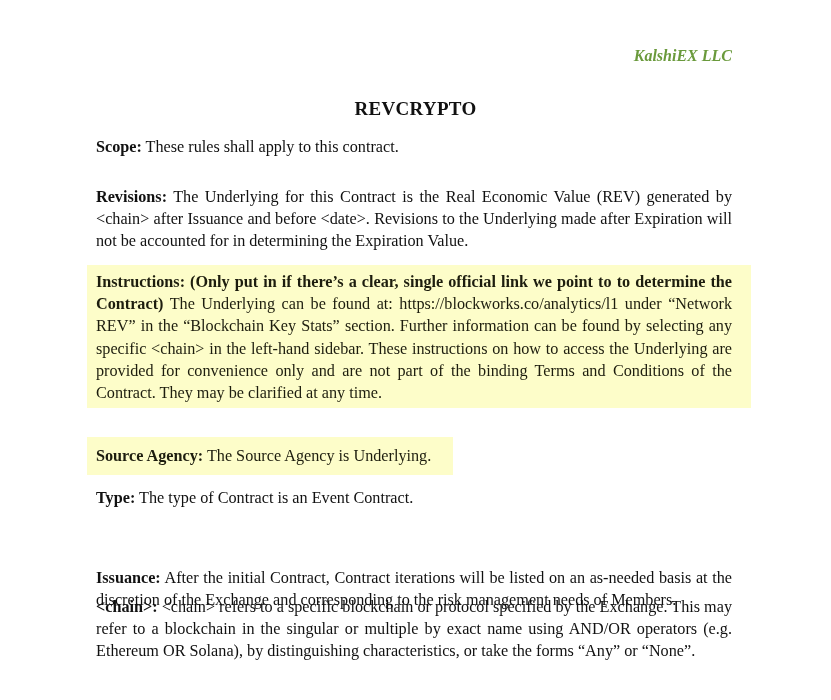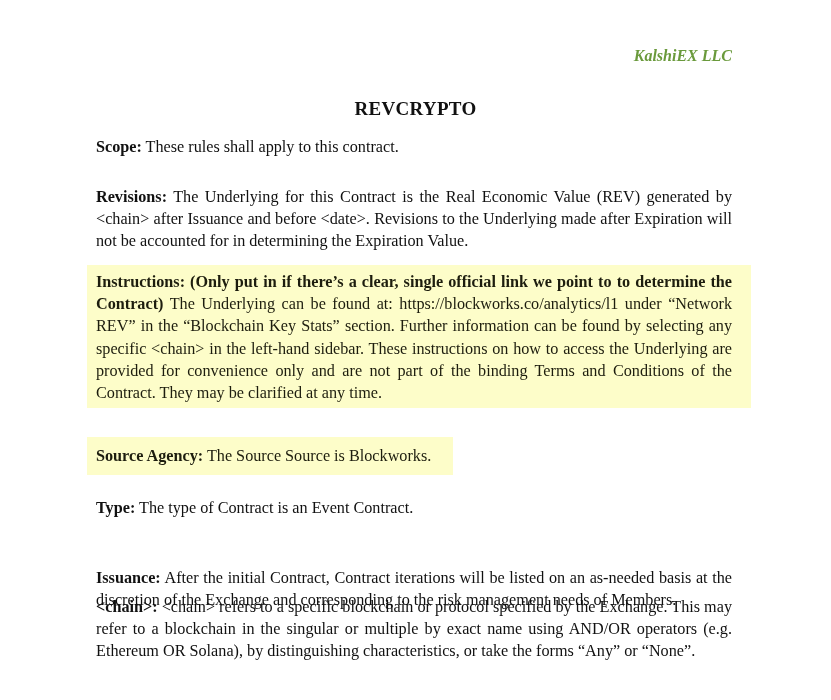--- a/index.html
+++ b/index.html
@@ -24,21 +24,21 @@
     .para b { font-weight: bold; }
     .hl-block {
       position: absolute; background: #fdfdc9;
     }
     .p-scope { top: 136px; }
     .p-underlying { top: 186px; }
     .hl-instructions { left: 87px; top: 265px; width: 664px; height: 143px; }
     .p-instructions { top: 271px; color: #1d1d0e; }
     .hl-source { left: 87px; top: 437px; width: 366px; height: 38px; }
     .p-source { top: 445px; width: auto; color: #1d1d0e; }
-    .p-type { top: 497px; }
+    .p-type { top: 487px; }
     .p-issuance { top: 531px; margin-top: 36px; }
     .p-chain { top: 596px; }
   </style>
 </head>
 <body>
 
 <div class="header-company">KalshiEX LLC</div>
 
 <div class="title">REVCRYPTO</div>
 
@@ -50,21 +50,21 @@
   <b>Revisions:</b><span> The Underlying for this Contract is the Real Economic Value (REV) generated by &lt;chain&gt; after Issuance and before &lt;date&gt;. Revisions to the Underlying made after Expiration will not be accounted for in determining the Expiration Value.</span>
 </div>
 
 <div class="hl-block hl-instructions"></div>
 <div class="para p-instructions">
   <b>Instructions: (Only put in if there’s a clear, single official link we point to to determine the Contract)</b><span> The Underlying can be found at: https://blockworks.co/analytics/l1 under “Network REV” in the “Blockchain Key Stats” section. Further information can be found by selecting any specific &lt;chain&gt; in the left-hand sidebar. These instructions on how to access the Underlying are provided for convenience only and are not part of the binding Terms and Conditions of the Contract. They may be clarified at any time.</span>
 </div>
 
 <div class="hl-block hl-source"></div>
 <div class="para p-source">
-  <b>Source Agency:</b><span> The Source Source is Blockworks.</span>
+  <b>Source Agency:</b><span> The Source Agency is Underlying.</span>
 </div>
 
 <div class="para p-type">
   <b>Type:</b><span> The type of Contract is an Event Contract.</span>
 </div>
 
 <div class="para p-issuance">
   <b>Issuance:</b><span> After the initial Contract, Contract iterations will be listed on an as-needed basis at the discretion of the Exchange and corresponding to the risk management needs of Members.</span>
 </div>
 

